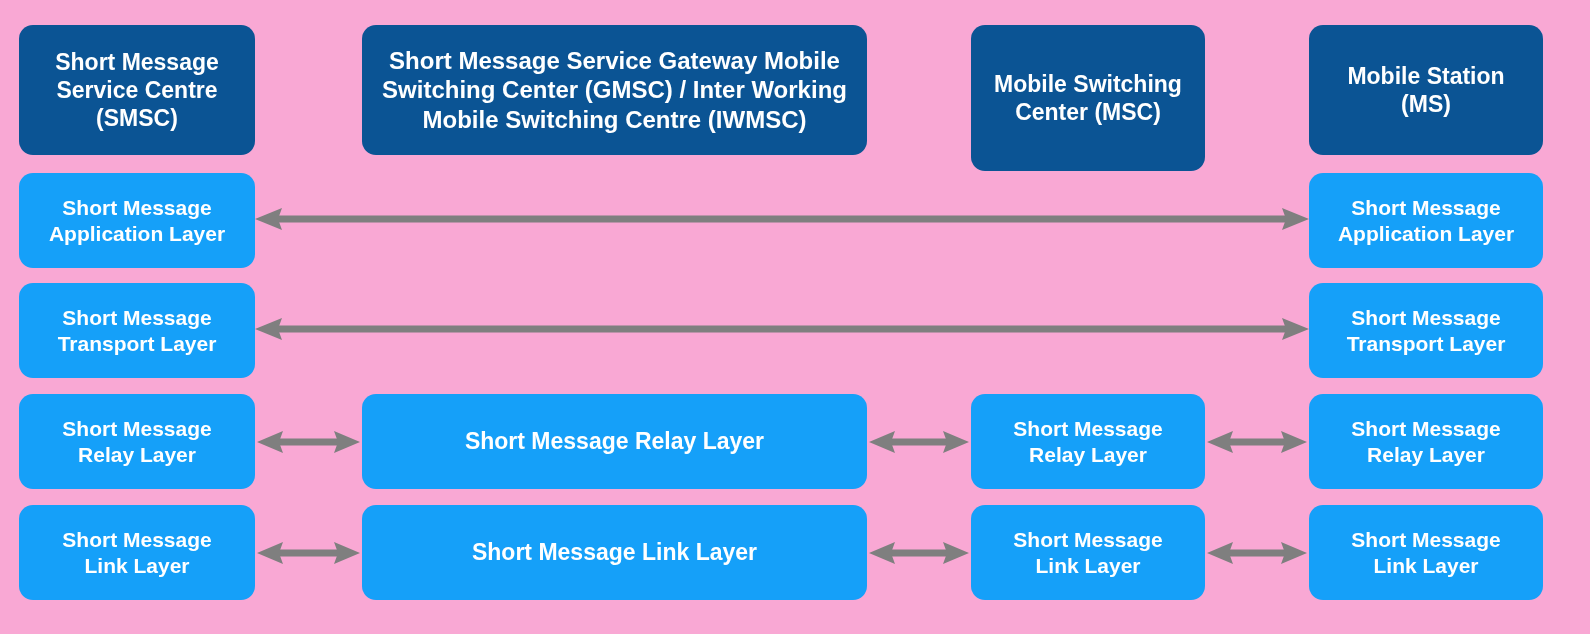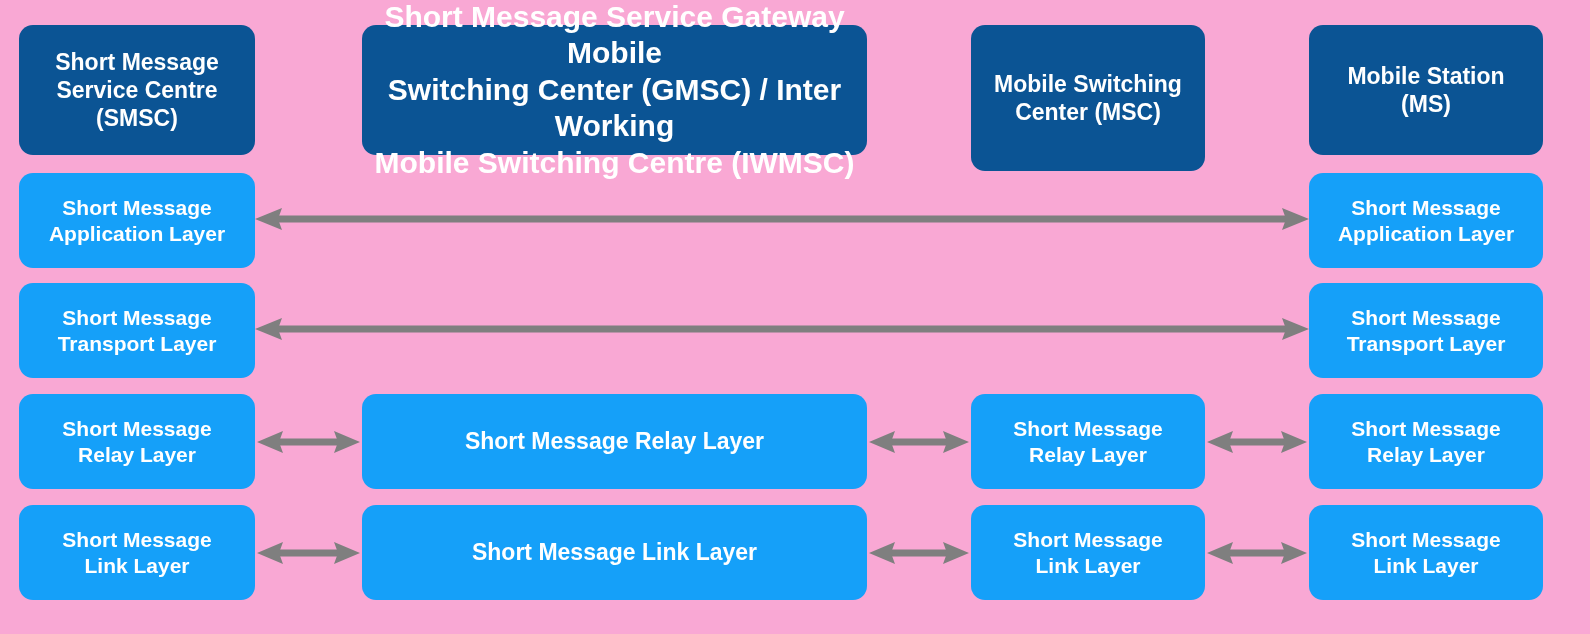--- a/index.html
+++ b/index.html
@@ -29,21 +29,21 @@
     padding: 2px 8px;
     -webkit-font-smoothing: antialiased;
   }
   .node-header {
     background: #0B5494;
     border-radius: 14px;
     font-size: 23px;
     font-weight: 700;
   }
   .node-header.wide {
-    font-size: 30px;
+    font-size: 24px;
   }
   .layer {
     background: #15A0F9;
     border-radius: 14px;
     font-size: 21px;
     font-weight: 700;
   }
   .layer.wide {
     font-size: 23px;
     font-weight: 700;

